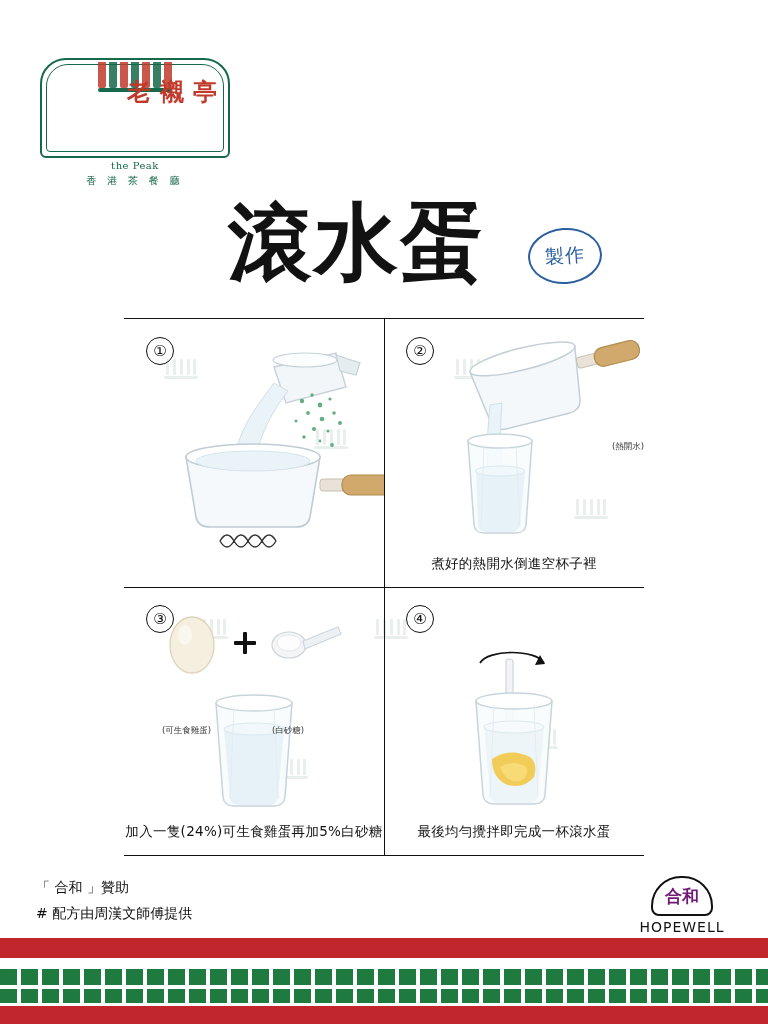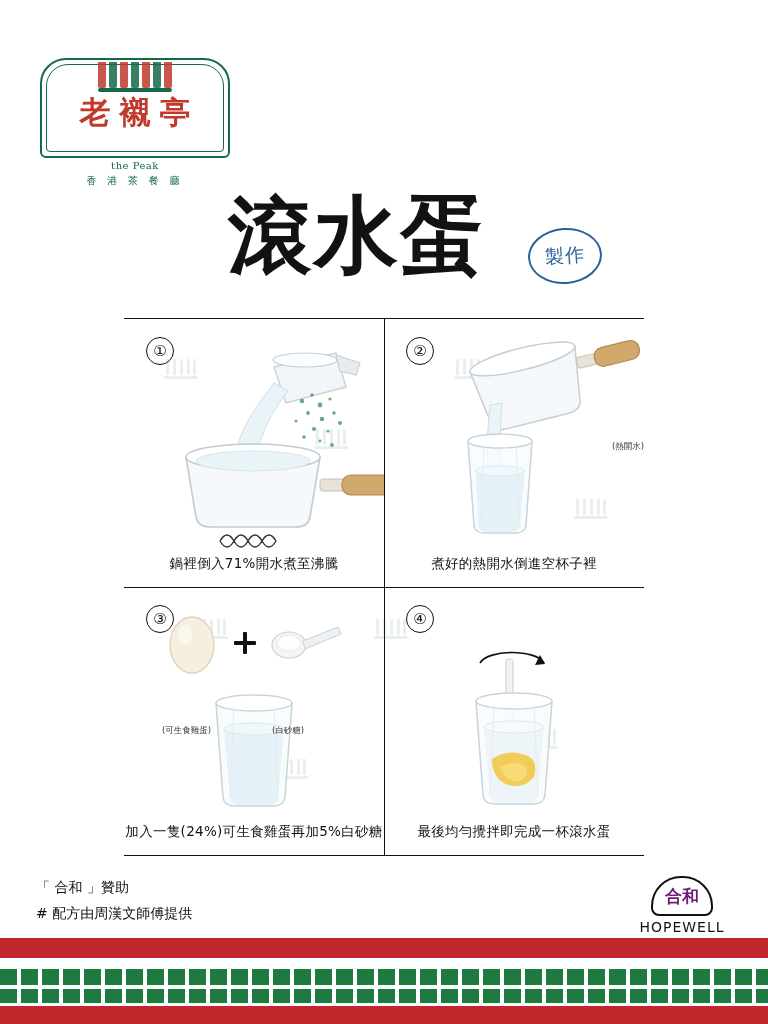--- a/index.html
+++ b/index.html
@@ -64,25 +64,25 @@
     position: absolute;
     left: 0; top: 26px;
     width: 74px; height: 4px;
     background: #16694a;
     border-radius: 2px;
     display:block;
   }
   .logo-title {
     position: absolute;
     left: 14px;
-    top: 44px;
+    top: 28px;
     width: 182px;
-    text-align: center;
+    text-align: right;
     font-family: "DejaVu Serif", serif;
-    font-size: 31px;
+    font-size: 24px;
     font-weight: bold;
     color: #c0392b;
     letter-spacing: 9px;
     text-indent: 9px;
   }
   .logo-en {
     position: absolute;
     left: 14px;
     top: 112px;
     width: 182px;
@@ -101,21 +101,21 @@
     font-size: 10px;
     color: #16694a;
     letter-spacing: 4px;
   }
 
   
   .headline {
     position: absolute;
     left: 228px;
     top: 196px;
-    font-family: Liberation Mono, monospace;
+    font-family: Liberation Sans, sans-serif;
     font-weight: bold;
     font-size: 84px;
     line-height: 92px;
     color: #121212;
     letter-spacing: 2px;
   }
   .stamp {
     position: absolute;
     left: 528px;
     top: 228px;
@@ -456,21 +456,20 @@
 
         <rect x="196" y="150" width="26" height="12" rx="3" fill="#e8e2d8" stroke="#c9c0b2" stroke-width="1"></rect>
         <rect x="218" y="146" width="52" height="20" rx="9" fill="#d2a96d" stroke="#b08c4f" stroke-width="1.2"></rect>
 
         <g stroke="#333" stroke-width="1.4" fill="none">
           <path d="M96 212 q7 -12 14 0 q7 -12 14 0 q7 -12 14 0 q7 -12 14 0"></path>
           <path d="M96 212 q7 12 14 0 q7 12 14 0 q7 12 14 0 q7 12 14 0"></path>
         </g>
       </svg>
     </div>
-    <div class="caption">鍋裡倒入71%開水煮至沸騰</div>
   </div>
 
   <div class="cell c2">
     <div class="step-num">②</div>
     <div class="art">
       <svg viewBox="0 0 260 230" width="260" height="230" style="position:absolute;left:0;top:0">
 
         <g transform="rotate(-14 150 60)">
           <path d="M92 28 L200 28 L192 82 Q190 92 178 92 L114 92 Q102 92 100 82 Z" fill="#f4f8fa" stroke="#c3cfd6" stroke-width="1.5"></path>
           <ellipse cx="146" cy="28" rx="54" ry="11" fill="#ffffff" stroke="#c3cfd6" stroke-width="1.5"></ellipse>

